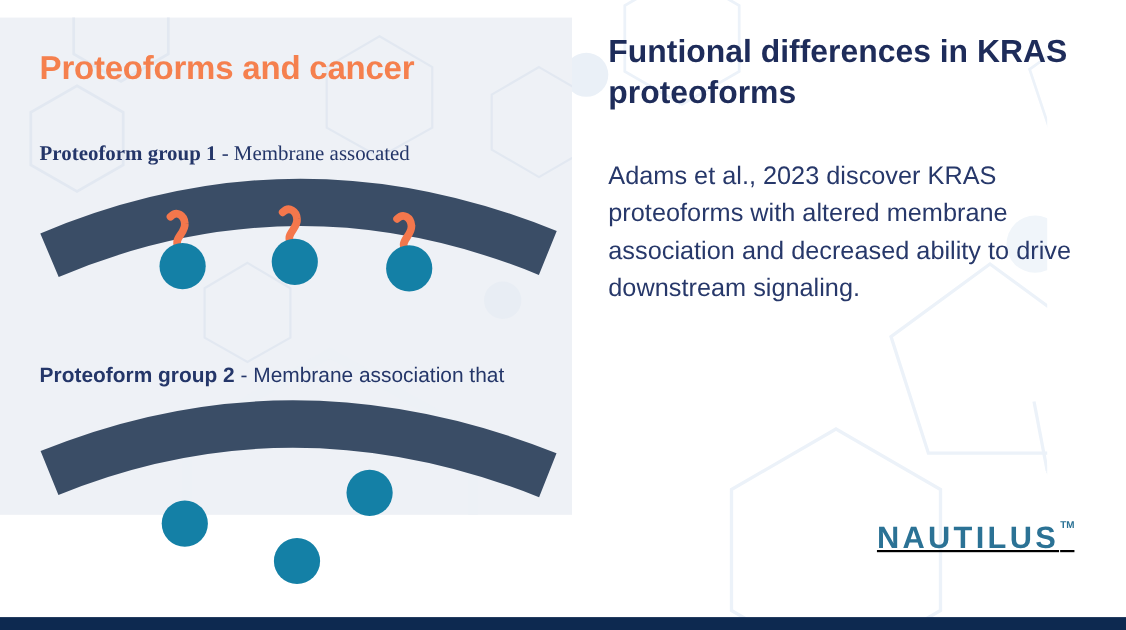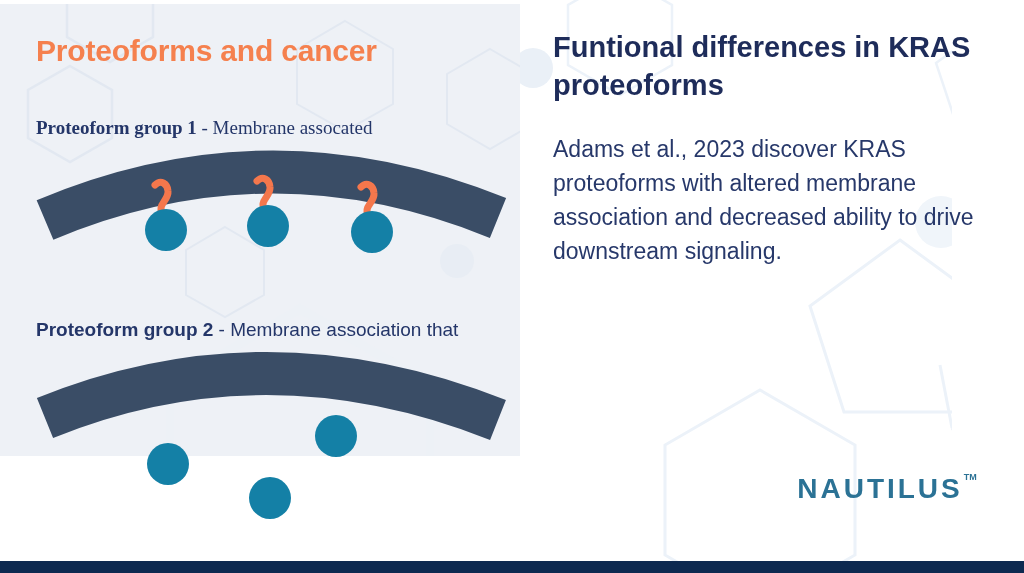--- a/index.html
+++ b/index.html
@@ -19,21 +19,21 @@
     --pattern-stroke-right:#ECF2F9;
     --pattern-fill:#E8EDF4;
   }
   html,body{margin:0;padding:0;}
   body{font-family:"Liberation Sans","DejaVu Sans",sans-serif;}
   .canvas{
     position:relative;width:1024px;height:573px;overflow:hidden;
     background:var(--right-bg,#fff);
   }
   .left-panel{
-    position:absolute;left:0;top:4px;width:520px;height:452px;
+    position:absolute;left:0;top:16px;width:520px;height:452px;
     background:var(--left-bg,#EEF1F6);
   }
   .right-panel{position:absolute;left:520px;top:0;width:432px;height:573px;}
   .pattern-layer{position:absolute;left:0;top:0;width:100%;height:100%;pointer-events:none;}
   .left-title{
     position:absolute;left:36px;top:30px;margin:0;
     font-size:30px;font-weight:bold;letter-spacing:-0.2px;
     color:var(--accent-orange,#F5804E);
   }
   .group-label{
@@ -48,23 +48,23 @@
   .diagram-2{top:330px;}
   .right-heading{
     position:absolute;left:33px;top:28px;margin:0;width:440px;
     font-size:29px;line-height:38px;font-weight:bold;
     color:var(--heading-navy,#1E2C5A);
   }
   .right-para{
     position:absolute;left:33px;margin:0;width:438px;
     font-size:23px;line-height:34px;color:var(--body-navy,#27386A);
   }
-  .para-1{top:132px;}
+  .para-1{top:142px;}
   .para-2{top:300px;}
-  .logo{position:absolute;left:262px;top:472px;width:210px;text-align:center;}
+  .logo{position:absolute;left:262px;top:472px;width:210px;text-align:center;text-decoration:underline;}
   .logo-word{
     font-size:28px;font-weight:600;letter-spacing:3px;
     color:var(--logo-blue,#2B7295);white-space:nowrap;
   }
   .logo-word sup{font-size:9px;letter-spacing:0;vertical-align:18px;margin-left:1px;}
   .logo-sub{
     margin-top:5px;font-size:12px;font-weight:600;letter-spacing:2.6px;
     color:var(--logo-sub-blue,#3B82A8);white-space:nowrap;
   }
   .bottom-bar{

